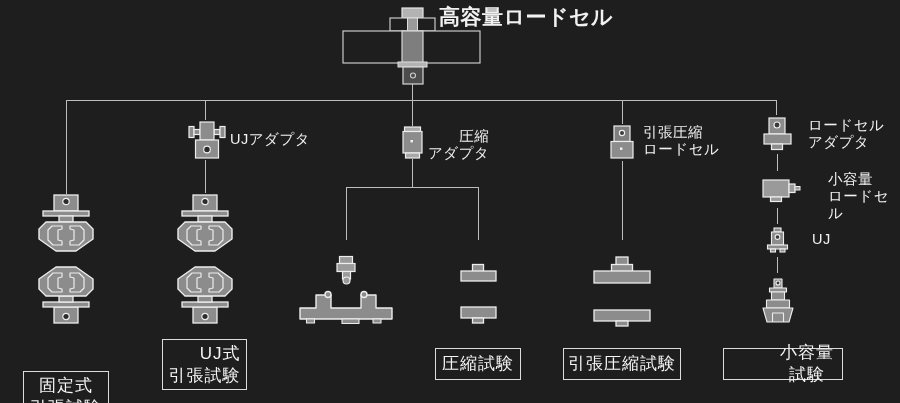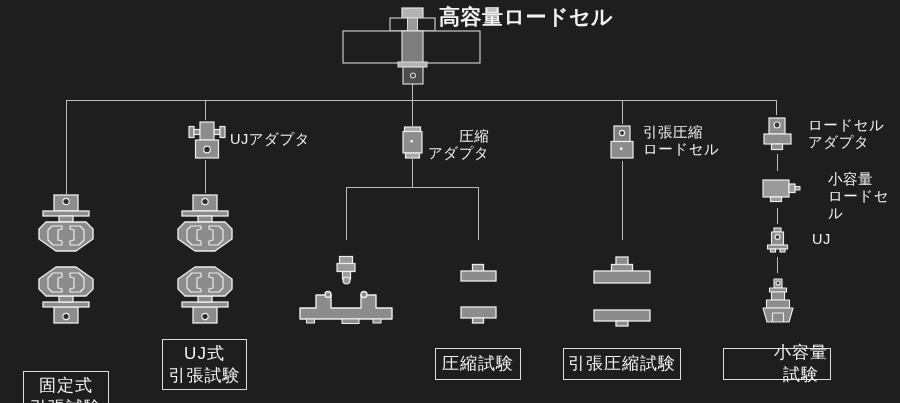--- a/index.html
+++ b/index.html
@@ -177,19 +177,19 @@
   <div class="ann" style="left:643px;top:124px;">引張圧縮
 ロードセル</div>
   <div class="ann" style="left:808px;top:117px;">ロードセル
 アダプタ</div>
   <div class="ann" style="left:808px;top:171px;margin-left:20px;">小容量
 ロードセル</div>
   <div class="ann" style="left:812px;top:231px;">UJ</div>
 
   <div class="tbox" style="left:23px;top:339px;width:86px;height:51px;margin-top:32px;">固定式
 引張試験</div>
-  <div class="tbox" style="left:162px;top:339px;width:85px;height:51px;">UJ式
+  <div class="tbox" style="left:162px;top:339px;width:85px;height:51px;text-align:right;">UJ式
 引張試験</div>
   <div class="tbox" style="left:435px;top:348px;width:86px;height:32px;">圧縮試験</div>
   <div class="tbox" style="left:563px;top:348px;width:118px;height:32px;">引張圧縮試験</div>
-  <div class="tbox" style="left:723px;top:348px;width:108px;height:32px;padding-left:48px;">小容量試験</div>
+  <div class="tbox" style="left:723px;top:348px;width:120px;height:32px;padding-left:48px;">小容量試験</div>
 
 </div>
 
 </body></html>

